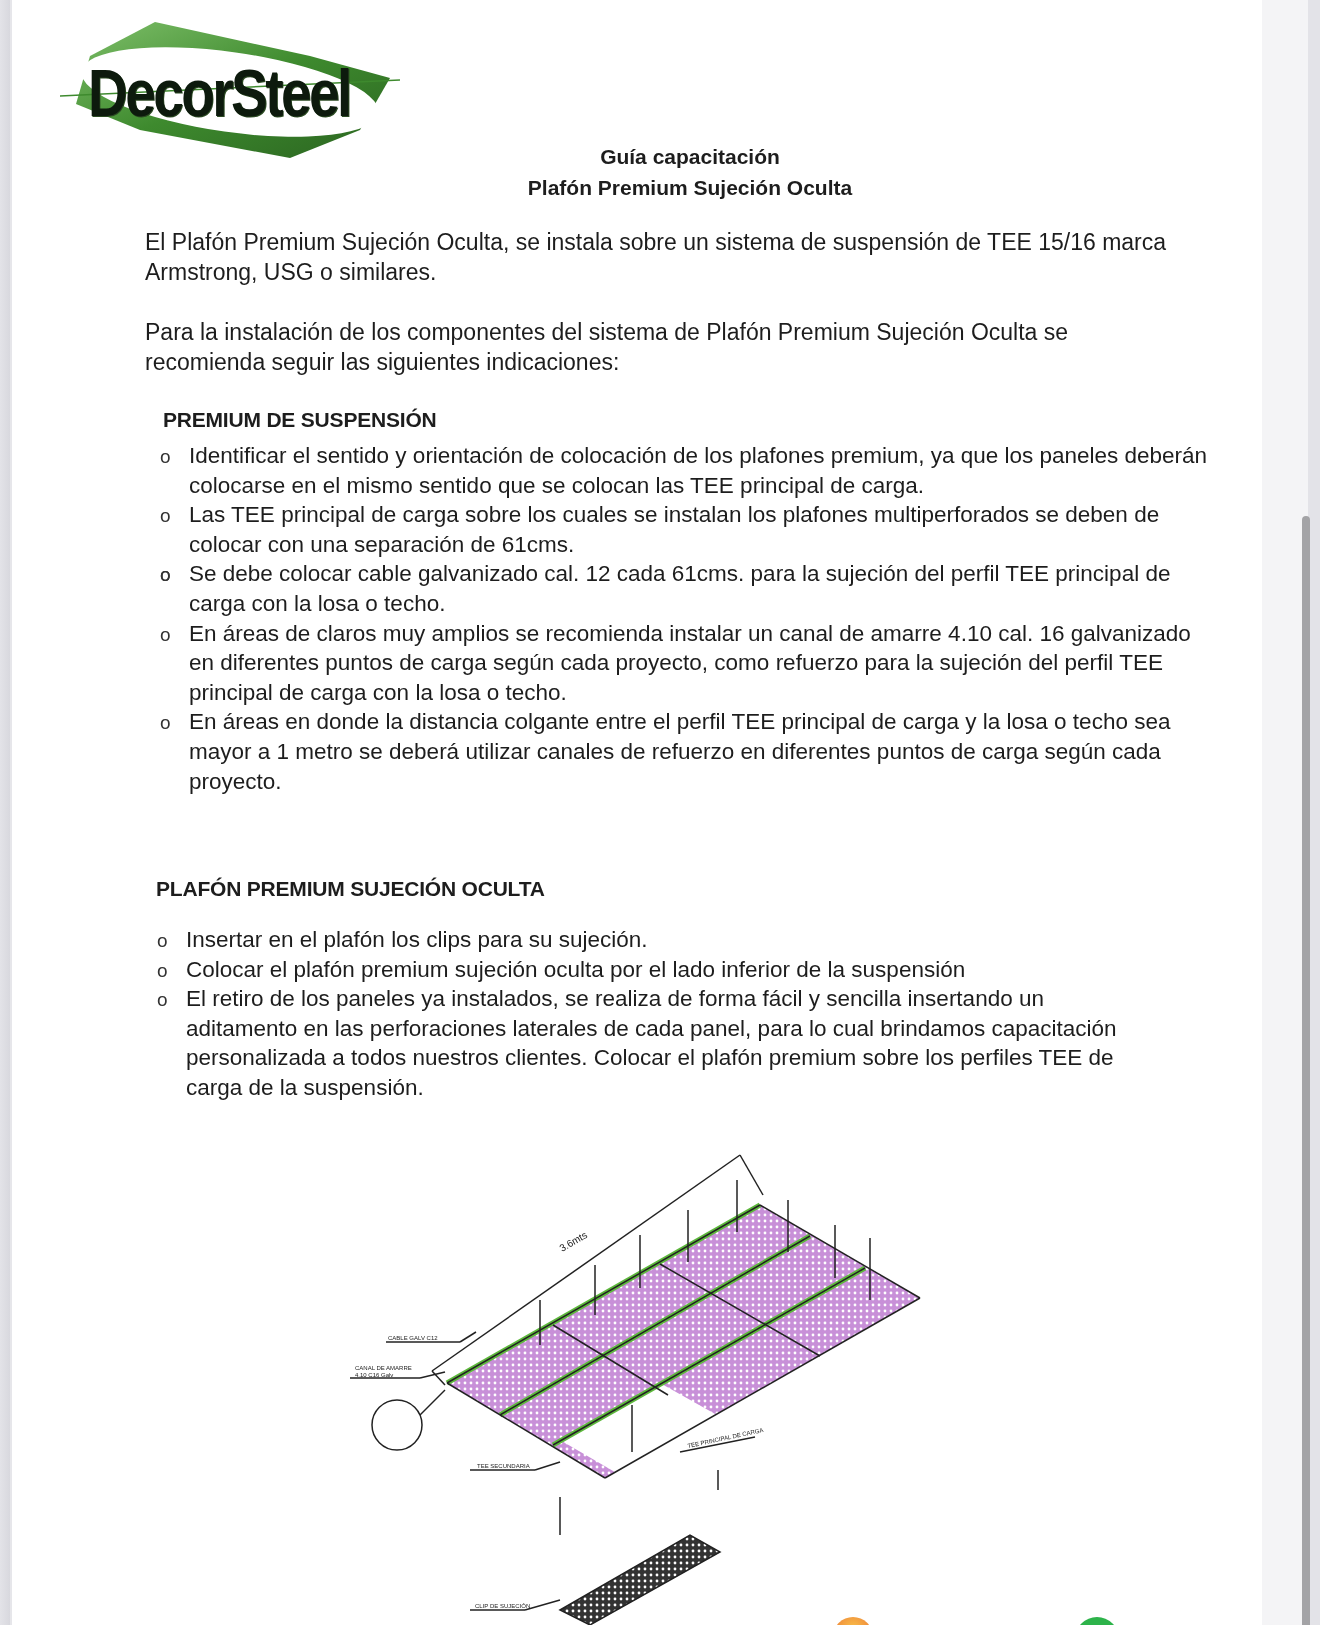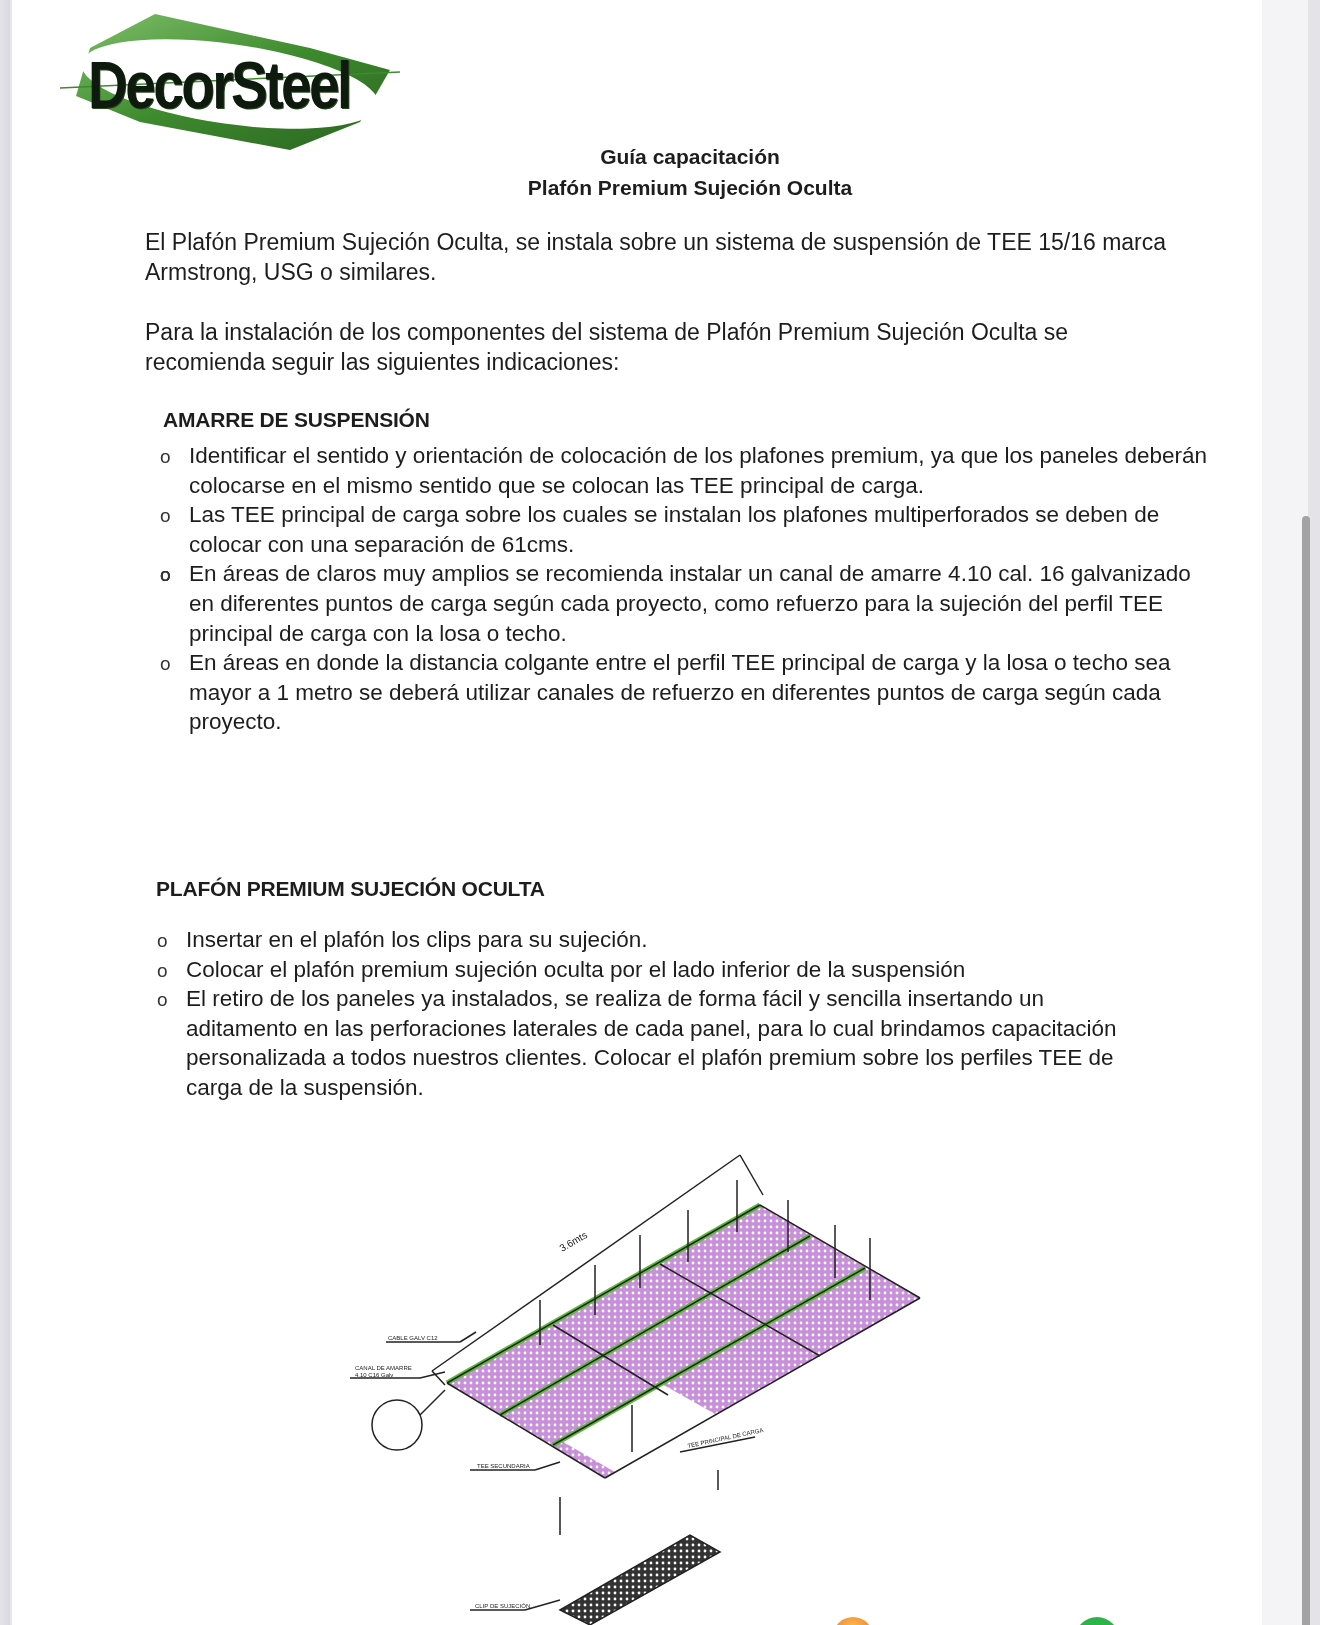--- a/index.html
+++ b/index.html
@@ -23,21 +23,21 @@
     }
     .gutter-right .edge {
       position: absolute; left: 46px; top: 0; width: 12px; height: 1625px;
       background: #e3e3e8;
     }
     .scrollbar-thumb {
       position: absolute; left: 1302px; top: 516px; width: 8px; height: 1109px;
       background: #a3a3a6; border-radius: 4px 4px 0 0;
     }
     
-    .logo { position: absolute; left: 60px; top: 12px; width: 340px; height: 140px; }
+    .logo { position: absolute; left: 60px; top: 20px; width: 340px; height: 140px; }
     .logo-text {
       position: absolute; left: 28px; top: 34px;
       font-family: "Liberation Sans", sans-serif; font-weight: 700;
       font-size: 64px; letter-spacing: -3px; color: #0d1a0d;
       transform: scaleY(1.05) scaleX(0.86); transform-origin: left top;
       text-shadow: 1px 1px 0 #2b4a22;
     }
     
     .title {
       position: absolute; left: 412px; top: 141px; width: 556px;
@@ -96,26 +96,26 @@
 </div>
 
 <div class="title">
   <div>Guía capacitación</div>
   <div>Plafón Premium  Sujeción Oculta</div>
 </div>
 
 <div class="para" style="top:227px;">El Plafón Premium Sujeción Oculta, se instala sobre un sistema de suspensión de TEE 15/16 marca Armstrong, USG o similares.</div>
 <div class="para" style="top:317px;">Para la instalación de los componentes del sistema de Plafón Premium Sujeción Oculta se recomienda seguir las siguientes indicaciones:</div>
 
-<div class="heading" style="left:163px; top:408px;">AMARRE DE SUSPENSIÓN</div>
+<div class="heading" style="left:163px; top:408px;">PREMIUM DE SUSPENSIÓN</div>
 <ul class="list" style="left:160px; top:441px; width:1050px;">
   <li><span class="bullet">o</span><span>Identificar el sentido y orientación de colocación de los plafones premium, ya que los paneles deberán colocarse en el mismo sentido que se colocan las TEE principal de carga.</span></li>
   <li><span class="bullet">o</span><span>Las TEE principal de carga sobre los cuales se instalan los plafones multiperforados se deben de colocar con una separación de 61cms.</span></li>
   <li><span class="bullet">o</span></li>
-  <li><span class="bullet">o</span></li>
+  <li><span class="bullet">o</span><span>Se debe colocar cable galvanizado cal. 12 cada 61cms. para la sujeción del perfil  TEE principal de carga con la losa o techo.</span></li>
   <li><span class="bullet">o</span><span>En áreas de claros muy amplios se recomienda instalar un canal de amarre 4.10 cal. 16 galvanizado en diferentes puntos de carga según cada proyecto, como refuerzo para la sujeción del perfil TEE principal de carga con la losa o techo.</span></li>
   <li><span class="bullet">o</span><span>En áreas en donde la distancia colgante entre el perfil TEE principal de carga y la losa o techo sea mayor a 1 metro se deberá utilizar canales de refuerzo en diferentes puntos de carga según cada proyecto.</span></li>
 </ul>
 
 <div class="heading" style="left:156px; top:877px;">PLAFÓN PREMIUM SUJECIÓN OCULTA</div>
 <ul class="list" style="left:157px; top:925px; width:1000px;">
   <li><span class="bullet">o</span><span>Insertar en el plafón  los clips para su sujeción.</span></li>
   <li><span class="bullet">o</span><span>Colocar el plafón premium sujeción oculta por el lado inferior de la suspensión</span></li>
   <li><span class="bullet">o</span><span>El retiro de los paneles ya instalados, se realiza de forma fácil y sencilla insertando un aditamento en las perforaciones laterales de cada panel, para lo cual brindamos capacitación personalizada a todos nuestros clientes. Colocar el plafón premium sobre los perfiles TEE de carga de la suspensión.</span></li>
 </ul>

